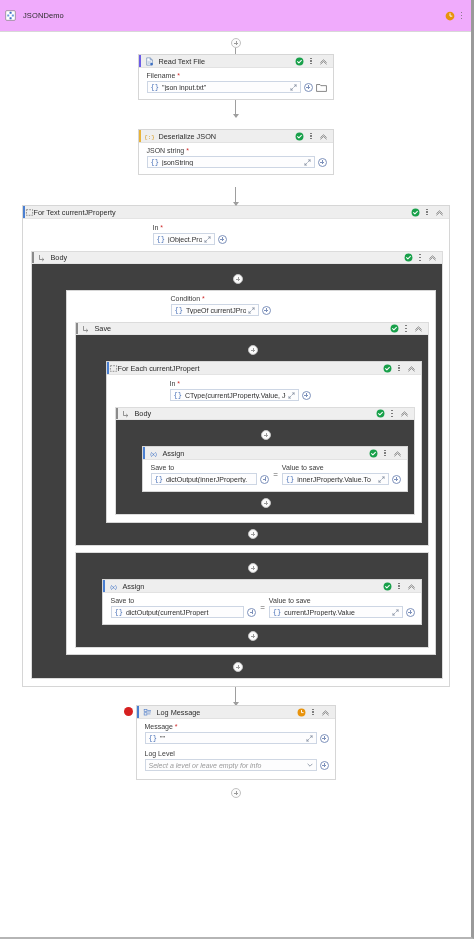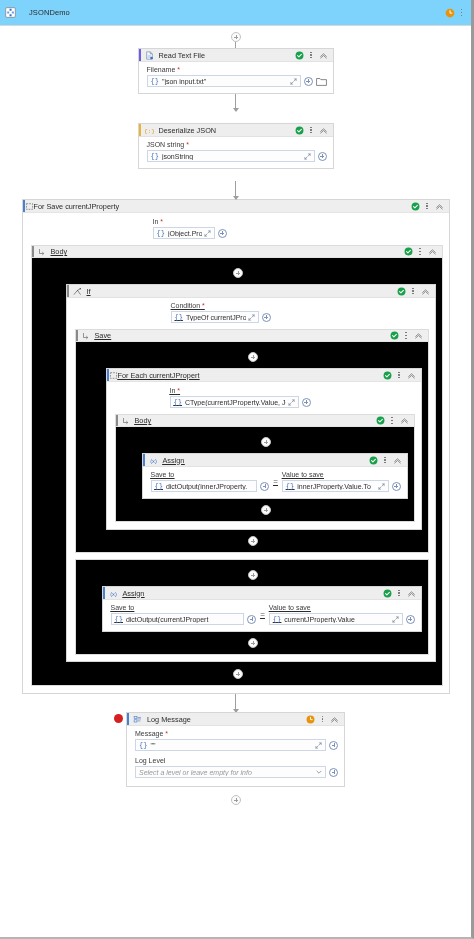--- a/index.html
+++ b/index.html
@@ -16,28 +16,27 @@
     width: 474px;
     height: 939px;
     background: #ffffff;
     border-right: 3px solid #9a9a9a;
     border-bottom: 2px solid #b5b5b5;
     overflow: hidden;
   }
 
   
   .titlebar {
-    height: 26px;
-    background: #7dd3fc;
+    height: 32px;
+    background: #f0abfc;
     border-bottom: 1px solid #d8d8d8;
     display: flex;
     align-items: center;
     padding: 0 6px 0 5px;
     position: relative;
-    gap: 6px;
   }
   .titlebar .tb-icon { width: 11px; height: 11px; margin-right: 7px; flex: none; }
   .titlebar .tb-title { font-size: 7.5px; color: #2b2b2b; letter-spacing: .1px; }
   .titlebar .tb-right { margin-left: auto; display: flex; align-items: center; gap: 4px; }
 
   
   .ic { display:inline-block; flex:none; line-height:0; }
   .status-ok { width: 9px; height: 9px; }
   .status-warn { width: 9px; height: 9px; }
   .kebab {
@@ -130,21 +129,21 @@
   
   .scope {
     border:1px solid #d6d6d6; background:#ffffff;
   }
   .scope-header {
     display:flex; align-items:center; height:13px;
     background:#eeeeee; border-bottom:1px solid #e4e4e4;
   }
   .scope-body { padding:5px 6px 7px 8px; }
   .branch {
-    border:1px solid #dcdcdc; background:#000000;text-decoration:underline;
+    border:1px solid #dcdcdc; background:#404040;
   }
   .branch-header {
     display:flex; align-items:center; height:12px; background:#efefef;
     border-bottom:1px solid #e4e4e4;
   }
   .branch-accent { width:2px; align-self:stretch; background:#8a8a8a; flex:none; }
   .branch-ic { width:8px; height:8px; margin:0 5px 0 4px; flex:none; }
   .branch-body { padding:4px 6px 6px 8px; }
   .center { display:flex; flex-direction:column; align-items:center; }
 
@@ -299,21 +298,21 @@
 
     <div style="width:428px; margin:0 auto;">
       <div class="scope">
         <div class="scope-header">
           <span class="act-accent" style="background:#4a7fd1;"></span>
           <span class="ic act-ic">
             <svg viewBox="0 0 16 16" width="9" height="9">
                 <rect x="2.5" y="3" width="11" height="10" fill="none" stroke="#555" stroke-width="1.1" stroke-dasharray="3 2"></rect>
               </svg>
           </span>
-          <span class="act-title">For Save currentJProperty</span>
+          <span class="act-title">For Text currentJProperty</span>
           <span class="act-hdr-right">
             <span class="ic status-ok">
               <svg viewBox="0 0 16 16" width="9" height="9">
                   <circle cx="8" cy="8" r="7" fill="#18a04a"></circle>
                   <path d="M4.6 8.2l2.3 2.3 4.4-4.6" stroke="#fff" stroke-width="1.8" fill="none" stroke-linecap="round" stroke-linejoin="round"></path>
                 </svg>
             </span>
             <span class="kebab">
                 <i></i>
                 <i></i>
@@ -373,48 +372,20 @@
                 </span>
               </span>
             </div>
             <div class="branch-body">
               <div class="center" style="margin:6px 0 6px 0;">
                 <div class="plus-node"></div>
               </div>
 
               <div style="margin-left:26px;">
                 <div class="act">
-                  <div class="act-header">
-                    <span class="act-accent" style="background:#8a8a8a;"></span>
-                    <span class="ic act-ic">
-                      <svg viewBox="0 0 16 16" width="9" height="9">
-                          <path d="M2 13L8 6M8 6l5-3M8 6l5 7" stroke="#555" stroke-width="1.2" fill="none" stroke-linecap="round"></path>
-                          <circle cx="13" cy="3" r="1.3" fill="#555"></circle>
-                        </svg>
-                    </span>
-                    <span class="act-title">If</span>
-                    <span class="act-hdr-right">
-                      <span class="ic status-ok">
-                        <svg viewBox="0 0 16 16" width="9" height="9">
-                            <circle cx="8" cy="8" r="7" fill="#18a04a"></circle>
-                            <path d="M4.6 8.2l2.3 2.3 4.4-4.6" stroke="#fff" stroke-width="1.8" fill="none" stroke-linecap="round" stroke-linejoin="round"></path>
-                          </svg>
-                      </span>
-                      <span class="kebab">
-                          <i></i>
-                          <i></i>
-                          <i></i>
-                        </span>
-                      <span class="ic chev">
-                        <svg viewBox="0 0 16 16" width="9" height="9">
-                            <path d="M3 9.5L8 5l5 4.5M3 12.5L8 8l5 4.5" stroke="#6b6b6b" stroke-width="1.3" fill="none" stroke-linecap="round" stroke-linejoin="round"></path>
-                          </svg>
-                      </span>
-                    </span>
-                  </div>
                   <div class="act-body">
                     <div style="padding-left:96px; width:196px; margin-bottom:6px;">
                       <div class="field-label"><span>Condition</span> <span class="req">*</span></div>
                       <div class="field-row">
                         <div class="expr-box">
                           <span class="brace">{}</span>
                           <span class="expr-val">TypeOf currentJProperty.Value Is jObject</span>
                           <span class="ic expand-ic">
                             <svg viewBox="0 0 16 16" width="7" height="7">
                                 <path d="M10 2h4v4M14 2L9 7M6 14H2v-4M2 14l5-5" stroke="#6f7c90" stroke-width="1.4" fill="none" stroke-linecap="round"></path>
@@ -698,21 +669,21 @@
                 <div class="plus-node"></div>
               </div>
             </div>
           </div>
         </div>
       </div>
     </div>
 
     <div class="arrow-line with-head" style="height:18px;"></div>
 
-    <div style="width:219px; margin:0 auto; position:relative;">
+    <div style="width:200px; margin:0 auto; position:relative;">
       <div class="breakpoint"></div>
       <div class="act">
         <div class="act-header">
           <span class="act-accent" style="background:#4a7fd1;"></span>
           <span class="ic act-ic">
             <svg viewBox="0 0 16 16" width="9" height="9">
               <rect x="2" y="2.5" width="5" height="4" fill="none" stroke="#3b6fc4" stroke-width="1"></rect>
               <rect x="2" y="8.5" width="5" height="4" fill="none" stroke="#3b6fc4" stroke-width="1"></rect>
               <path d="M8.5 4.5h5M8.5 7h5M8.5 10.5h4" stroke="#3b6fc4" stroke-width="1" stroke-linecap="round"></path>
             </svg>

